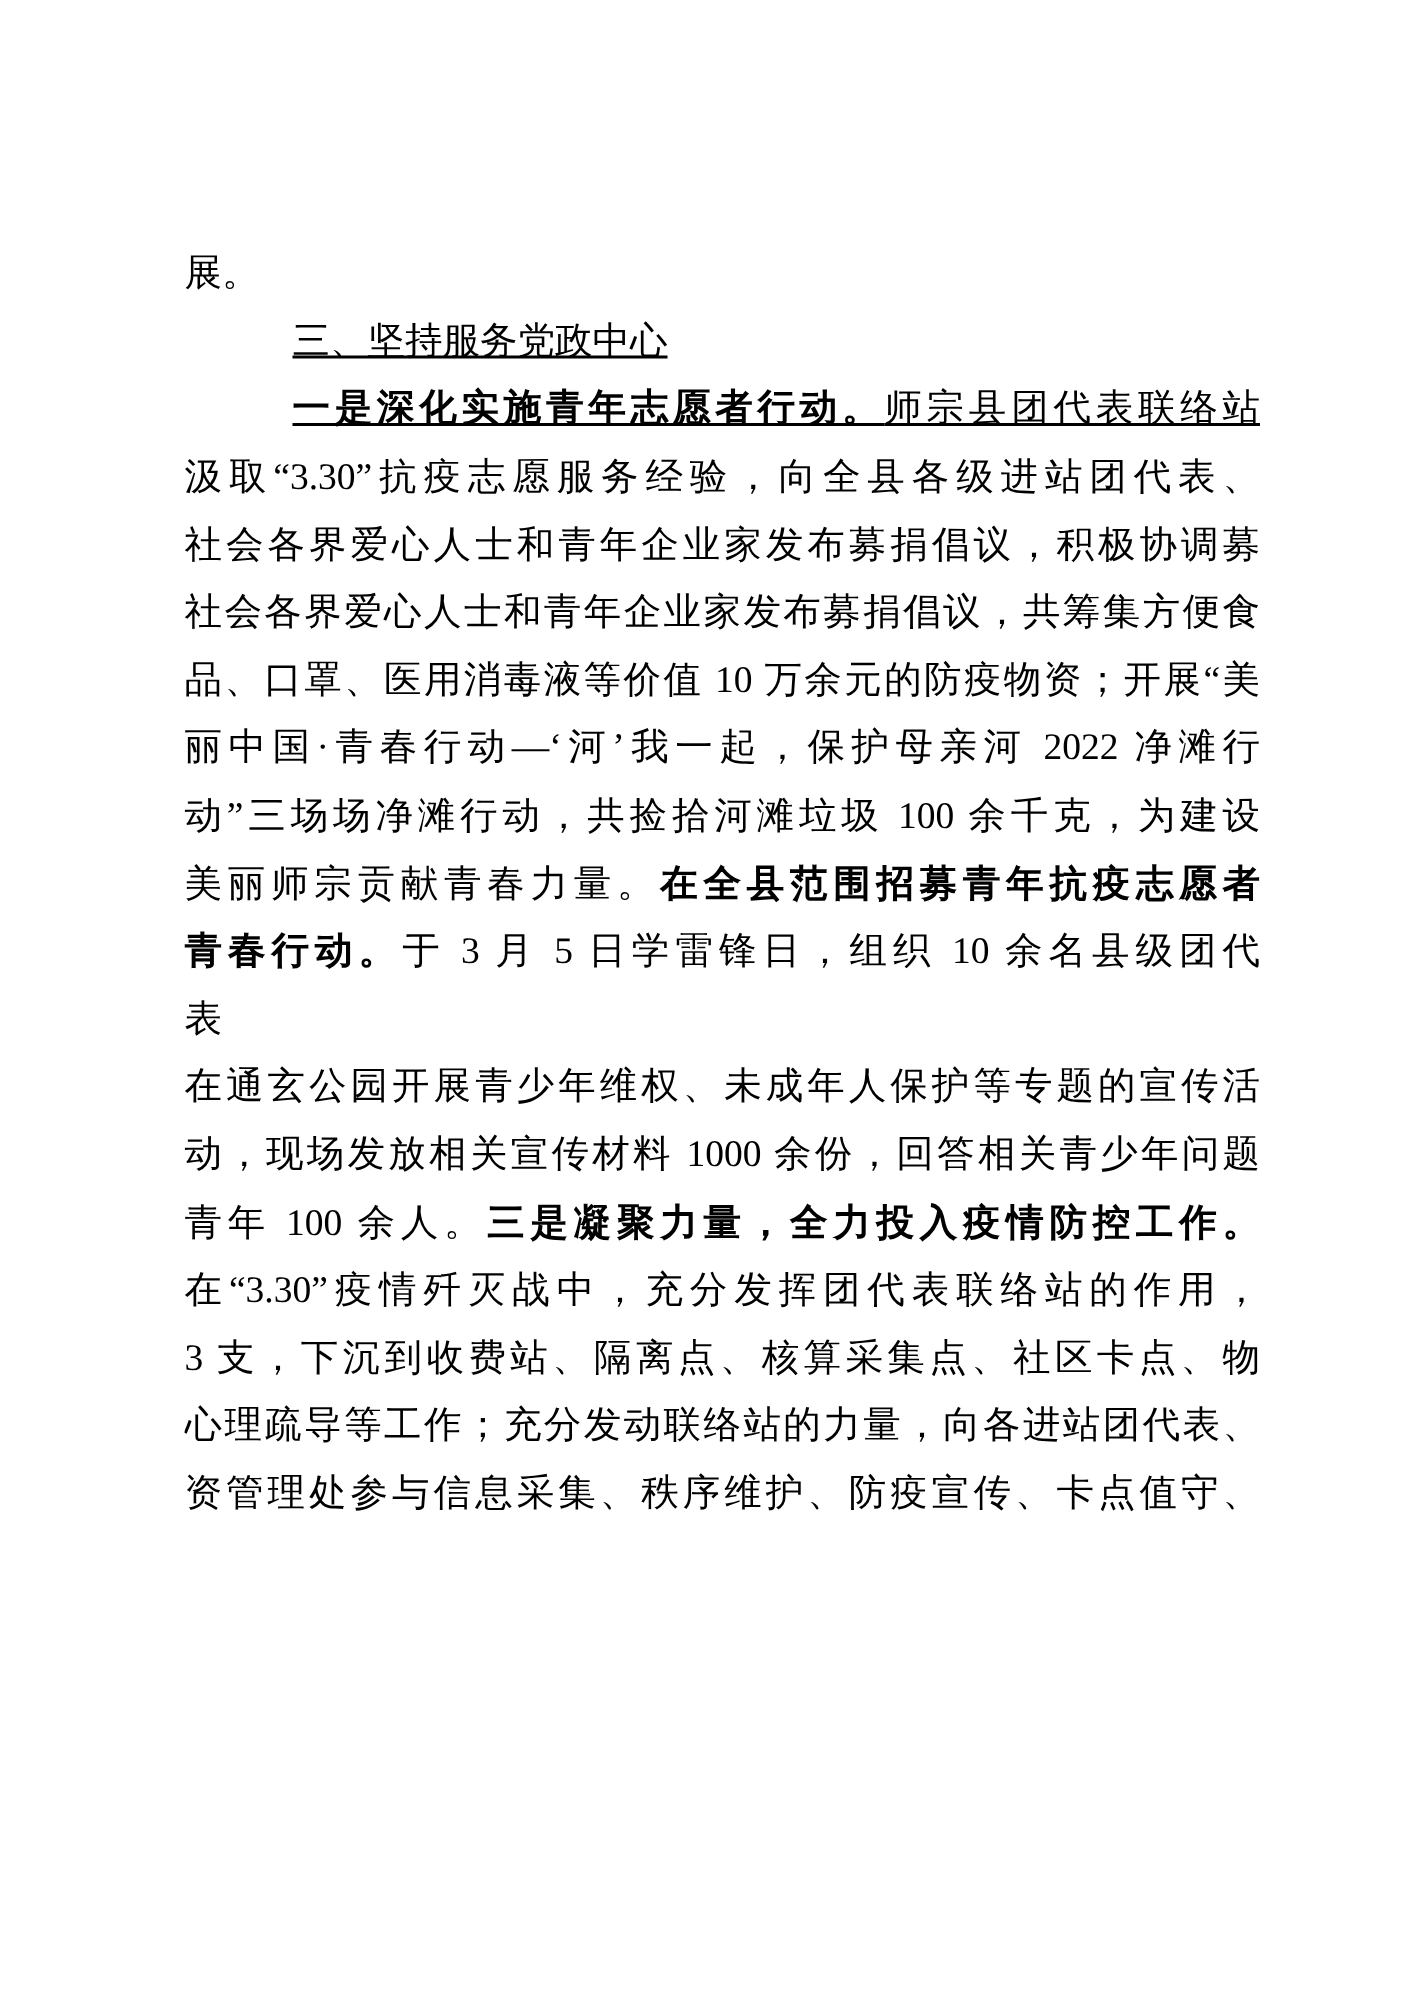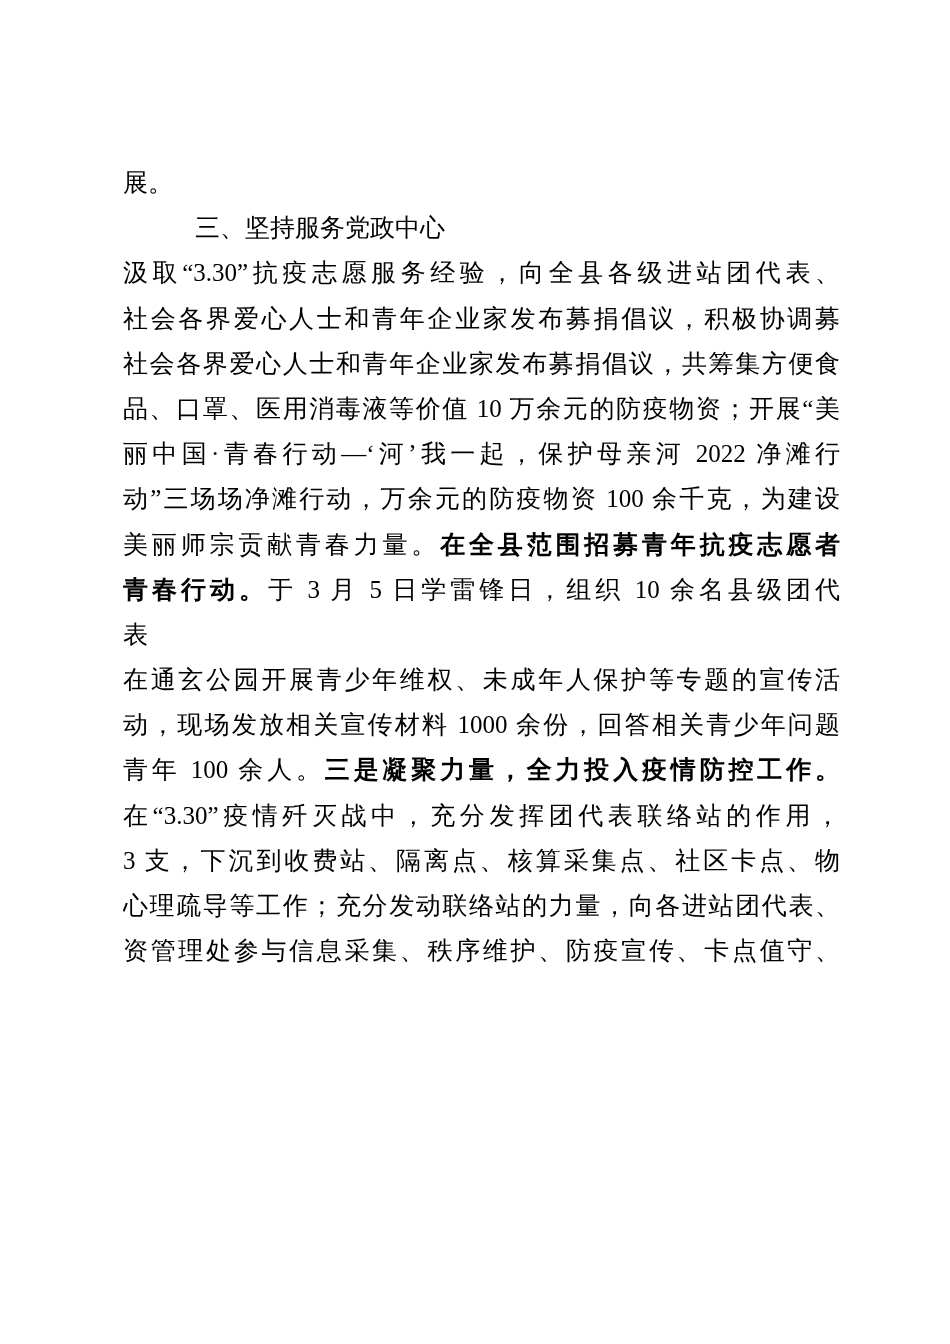--- a/index.html
+++ b/index.html
@@ -36,43 +36,45 @@
     text-align: left;
   }
   .line.justify {
     white-space: normal;
     text-align: justify;
     text-align-last: justify;
     overflow: hidden;
   }
   .line.indent {
     text-indent: 72px;
+    text-decoration: underline;
   }
   .run {
     font-family: "Liberation Serif", "DejaVu Serif", serif;
     font-weight: normal;
   }
   .run.bold {
     font-family: "Liberation Sans", "DejaVu Sans", sans-serif;
     font-weight: 900;
   }
 </style>
 </head>
 <body style="background: rgb(255, 255, 255);">
 
 <main class="page">
   <section class="text-block" style="color: rgb(0, 0, 0);">
       <div class="line"><span class="run">展。</span></div>
       <div class="line indent"><span class="run">三、坚持服务党政中心</span></div>
+      <div class="line justify indent"><span class="run bold">一是深化实施青年志愿者行动。</span><span class="run">师宗县团代表联络站</span></div>
       <div class="line justify"><span class="run">汲取“3.30”抗疫志愿服务经验，向全县各级进站团代表、</span></div>
       <div class="line justify"><span class="run">社会各界爱心人士和青年企业家发布募捐倡议，积极协调募</span></div>
       <div class="line justify"><span class="run">社会各界爱心人士和青年企业家发布募捐倡议，共筹集方便食</span></div>
       <div class="line justify"><span class="run">品、口罩、医用消毒液等价值 10 万余元的防疫物资；开展“美</span></div>
       <div class="line justify"><span class="run">丽中国·青春行动—‘河’我一起，保护母亲河 2022 净滩行</span></div>
-      <div class="line justify"><span class="run">动”三场场净滩行动，万余元的防疫物资 100 余千克，为建设</span></div>
+      <div class="line justify"><span class="run">动”三场场净滩行动，共捡拾河滩垃圾 100 余千克，为建设</span></div>
       <div class="line justify"><span class="run">美丽师宗贡献青春力量。</span><span class="run bold">在全县范围招募青年抗疫志愿者</span></div>
       <div class="line justify"><span class="run bold">青春行动。</span><span class="run">于 3 月 5 日学雷锋日，组织 10 余名县级团代</span></div>
       <div class="line"><span class="run">表</span></div>
       <div class="line justify"><span class="run">在通玄公园开展青少年维权、未成年人保护等专题的宣传活</span></div>
       <div class="line justify"><span class="run">动，现场发放相关宣传材料 1000 余份，回答相关青少年问题</span></div>
       <div class="line justify"><span class="run">青年 100 余人。</span><span class="run bold">三是凝聚力量，全力投入疫情防控工作。</span></div>
       <div class="line justify"><span class="run">在“3.30”疫情歼灭战中，充分发挥团代表联络站的作用，</span></div>
       <div class="line justify"><span class="run">3 支，下沉到收费站、隔离点、核算采集点、社区卡点、物</span></div>
       <div class="line justify"><span class="run">心理疏导等工作；充分发动联络站的力量，向各进站团代表、</span></div>
       <div class="line justify"><span class="run">资管理处参与信息采集、秩序维护、防疫宣传、卡点值守、</span></div>

